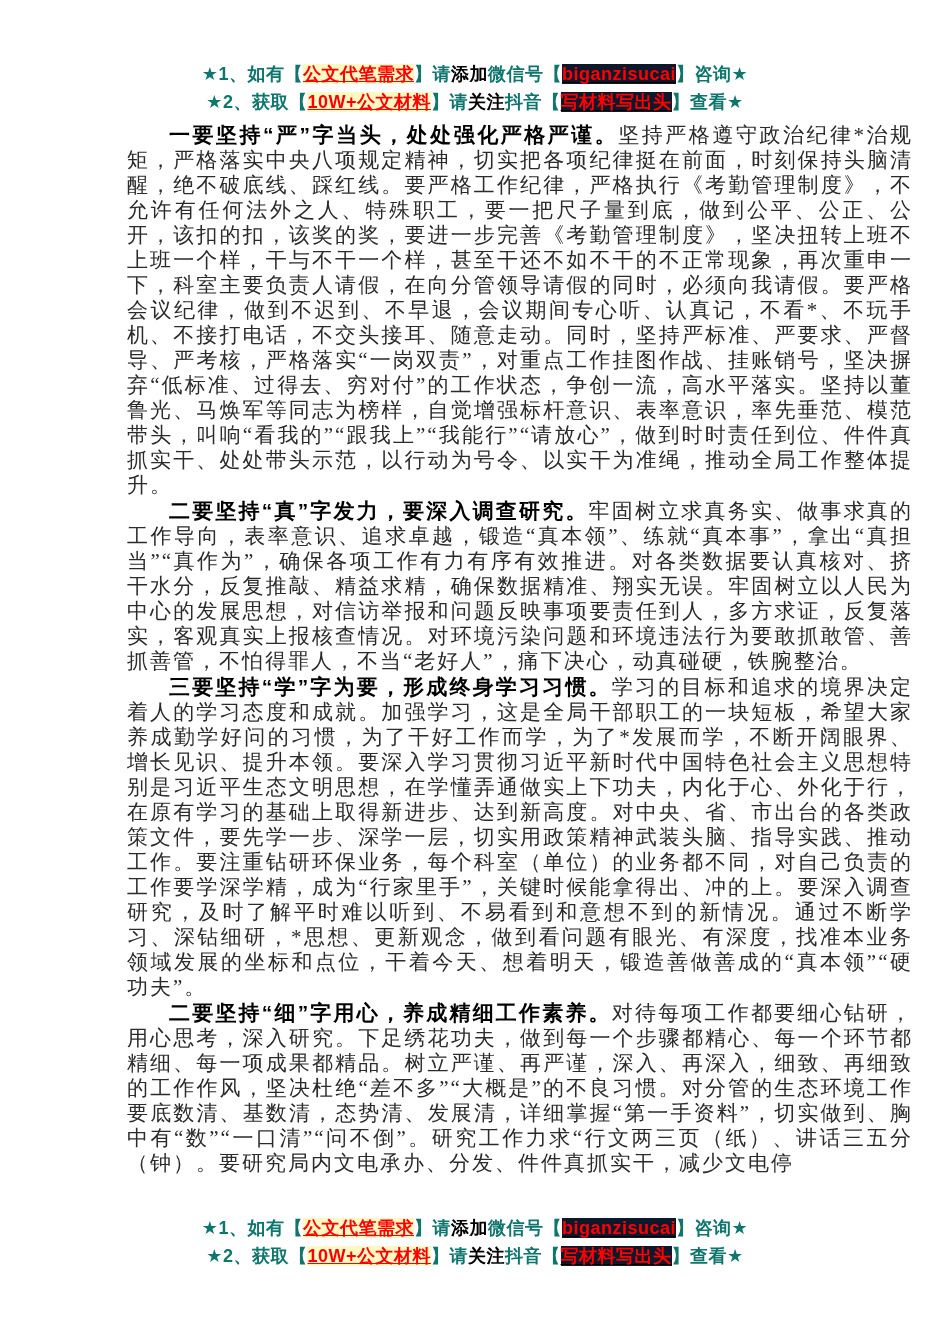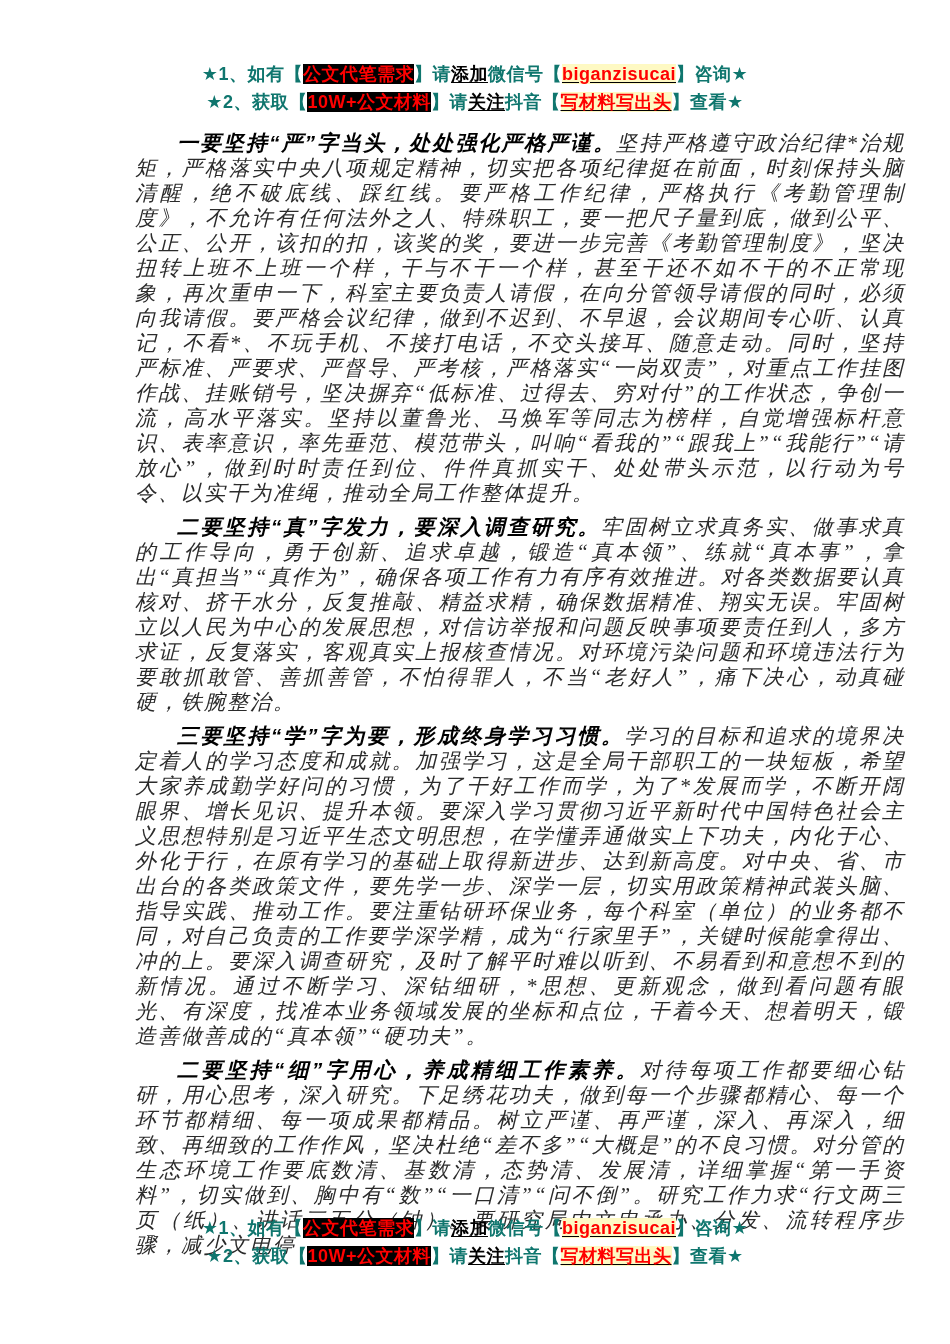--- a/index.html
+++ b/index.html
@@ -16,72 +16,70 @@
     font-family: "Liberation Sans", "DejaVu Sans", sans-serif;
     font-weight: 700;
     font-size: 18px;
     line-height: 28px;
     color: #000000;
     letter-spacing: 0.5px;
   }
   .promo-top { padding-top: 60px; }
   .promo-bottom { position: absolute; left: 0; right: 0; top: 1214px; }
   .promo .plain { color: #0f766e; }
-  .promo .hl-red { background: #000000; color: #ff0000; }
+  .promo .hl-red { background: #fef9c3; color: #ff0000; text-decoration: underline; }
   .promo .underline {
-    text-decoration: underline;
     text-decoration-color: #000000;
     text-underline-offset: 2px;
   }
   .promo .hl-red-underline {
-    background: #fef9c3;
+    background: #0f172a;
     color: #ff0000;
     text-decoration: underline;
     text-decoration-color: #000000;
     text-underline-offset: 2px;
   }
   .body-text {
     position: absolute;
     top: 122px;
     left: 127px;
     width: 786px;
     font-size: 21px;
     line-height: 25px;
     letter-spacing: 2px;
     color: #2b2b2b;
     text-align: justify;
     text-justify: inter-character;
   }
   .body-text p {
-    margin: 8px;
+    margin: 0;
     padding: 0;
     text-indent: 2em;
-    font-style: italic;
   }
   .body-text b {
     color: #000000;
     font-weight: 700;
     font-family: "Liberation Sans", "DejaVu Sans", sans-serif;
   }
 </style>
 </head>
 <body>
 
 <div class="page">
 
   <div class="promo promo-top">
     <div class="promo-line"><span class="plain">★1、如有【</span><span class="hl-red">公文代笔需求</span><span class="plain">】请</span><span class="underline">添加</span><span class="plain">微信号【</span><span class="hl-red-underline">biganzisucai</span><span class="plain">】咨询★</span></div>
     <div class="promo-line"><span class="plain">★2、获取【</span><span class="hl-red">10W+公文材料</span><span class="plain">】请</span><span class="underline">关注</span><span class="plain">抖音【</span><span class="hl-red-underline">写材料写出头</span><span class="plain">】查看★</span></div>
   </div>
 
   <div class="body-text">
       <p><b>一要坚持“严”字当头，处处强化严格严谨。</b><span>坚持严格遵守政治纪律*治规矩，严格落实中央八项规定精神，切实把各项纪律挺在前面，时刻保持头脑清醒，绝不破底线、踩红线。要严格工作纪律，严格执行《考勤管理制度》，不允许有任何法外之人、特殊职工，要一把尺子量到底，做到公平、公正、公开，该扣的扣，该奖的奖，要进一步完善《考勤管理制度》，坚决扭转上班不上班一个样，干与不干一个样，甚至干还不如不干的不正常现象，再次重申一下，科室主要负责人请假，在向分管领导请假的同时，必须向我请假。要严格会议纪律，做到不迟到、不早退，会议期间专心听、认真记，不看*、不玩手机、不接打电话，不交头接耳、随意走动。同时，坚持严标准、严要求、严督导、严考核，严格落实“一岗双责”，对重点工作挂图作战、挂账销号，坚决摒弃“低标准、过得去、穷对付”的工作状态，争创一流，高水平落实。坚持以董鲁光、马焕军等同志为榜样，自觉增强标杆意识、表率意识，率先垂范、模范带头，叫响“看我的”“跟我上”“我能行”“请放心”，做到时时责任到位、件件真抓实干、处处带头示范，以行动为号令、以实干为准绳，推动全局工作整体提升。</span></p>
-      <p><b>二要坚持“真”字发力，要深入调查研究。</b><span>牢固树立求真务实、做事求真的工作导向，勇于创新、追求卓越，锻造“真本领”、练就“真本事”，拿出“真担当”“真作为”，确保各项工作有力有序有效推进。对各类数据要认真核对、挤干水分，反复推敲、精益求精，确保数据精准、翔实无误。牢固树立以人民为中心的发展思想，对信访举报和问题反映事项要责任到人，多方求证，反复落实，客观真实上报核查情况。对环境污染问题和环境违法行为要敢抓敢管、善抓善管，不怕得罪人，不当“老好人”，痛下决心，动真碰硬，铁腕整治。</span></p>
+      <p><b>二要坚持“真”字发力，要深入调查研究。</b><span>牢固树立求真务实、做事求真的工作导向，表率意识、追求卓越，锻造“真本领”、练就“真本事”，拿出“真担当”“真作为”，确保各项工作有力有序有效推进。对各类数据要认真核对、挤干水分，反复推敲、精益求精，确保数据精准、翔实无误。牢固树立以人民为中心的发展思想，对信访举报和问题反映事项要责任到人，多方求证，反复落实，客观真实上报核查情况。对环境污染问题和环境违法行为要敢抓敢管、善抓善管，不怕得罪人，不当“老好人”，痛下决心，动真碰硬，铁腕整治。</span></p>
       <p><b>三要坚持“学”字为要，形成终身学习习惯。</b><span>学习的目标和追求的境界决定着人的学习态度和成就。加强学习，这是全局干部职工的一块短板，希望大家养成勤学好问的习惯，为了干好工作而学，为了*发展而学，不断开阔眼界、增长见识、提升本领。要深入学习贯彻习近平新时代中国特色社会主义思想特别是习近平生态文明思想，在学懂弄通做实上下功夫，内化于心、外化于行，在原有学习的基础上取得新进步、达到新高度。对中央、省、市出台的各类政策文件，要先学一步、深学一层，切实用政策精神武装头脑、指导实践、推动工作。要注重钻研环保业务，每个科室（单位）的业务都不同，对自己负责的工作要学深学精，成为“行家里手”，关键时候能拿得出、冲的上。要深入调查研究，及时了解平时难以听到、不易看到和意想不到的新情况。通过不断学习、深钻细研，*思想、更新观念，做到看问题有眼光、有深度，找准本业务领域发展的坐标和点位，干着今天、想着明天，锻造善做善成的“真本领”“硬功夫”。</span></p>
-      <p><b>二要坚持“细”字用心，养成精细工作素养。</b><span>对待每项工作都要细心钻研，用心思考，深入研究。下足绣花功夫，做到每一个步骤都精心、每一个环节都精细、每一项成果都精品。树立严谨、再严谨，深入、再深入，细致、再细致的工作作风，坚决杜绝“差不多”“大概是”的不良习惯。对分管的生态环境工作要底数清、基数清，态势清、发展清，详细掌握“第一手资料”，切实做到、胸中有“数”“一口清”“问不倒”。研究工作力求“行文两三页（纸）、讲话三五分（钟）。要研究局内文电承办、分发、流转程序步骤，减少文电停</span></p>
+      <p><b>二要坚持“细”字用心，养成精细工作素养。</b><span>对待每项工作都要细心钻研，用心思考，深入研究。下足绣花功夫，做到每一个步骤都精心、每一个环节都精细、每一项成果都精品。树立严谨、再严谨，深入、再深入，细致、再细致的工作作风，坚决杜绝“差不多”“大概是”的不良习惯。对分管的生态环境工作要底数清、基数清，态势清、发展清，详细掌握“第一手资料”，切实做到、胸中有“数”“一口清”“问不倒”。研究工作力求“行文两三页（纸）、讲话三五分（钟）。要研究局内文电承办、分发、件件真抓实干，减少文电停</span></p>
     </div>
 
   <div class="promo promo-bottom">
     <div class="promo-line"><span class="plain">★1、如有【</span><span class="hl-red">公文代笔需求</span><span class="plain">】请</span><span class="underline">添加</span><span class="plain">微信号【</span><span class="hl-red-underline">biganzisucai</span><span class="plain">】咨询★</span></div>
     <div class="promo-line"><span class="plain">★2、获取【</span><span class="hl-red">10W+公文材料</span><span class="plain">】请</span><span class="underline">关注</span><span class="plain">抖音【</span><span class="hl-red-underline">写材料写出头</span><span class="plain">】查看★</span></div>
   </div>
 
 </div>
 
 </body></html>

